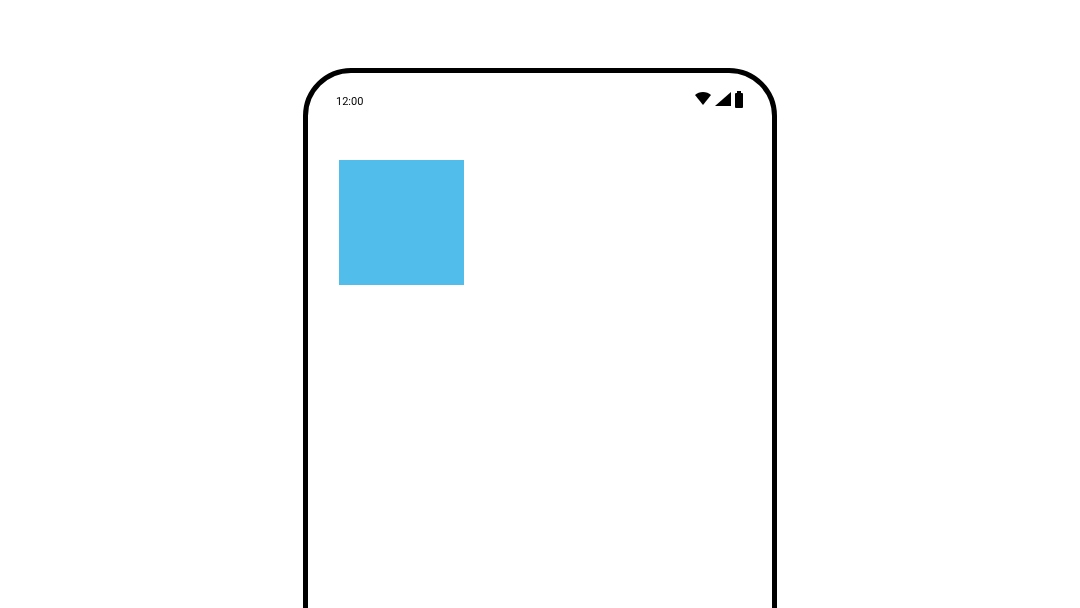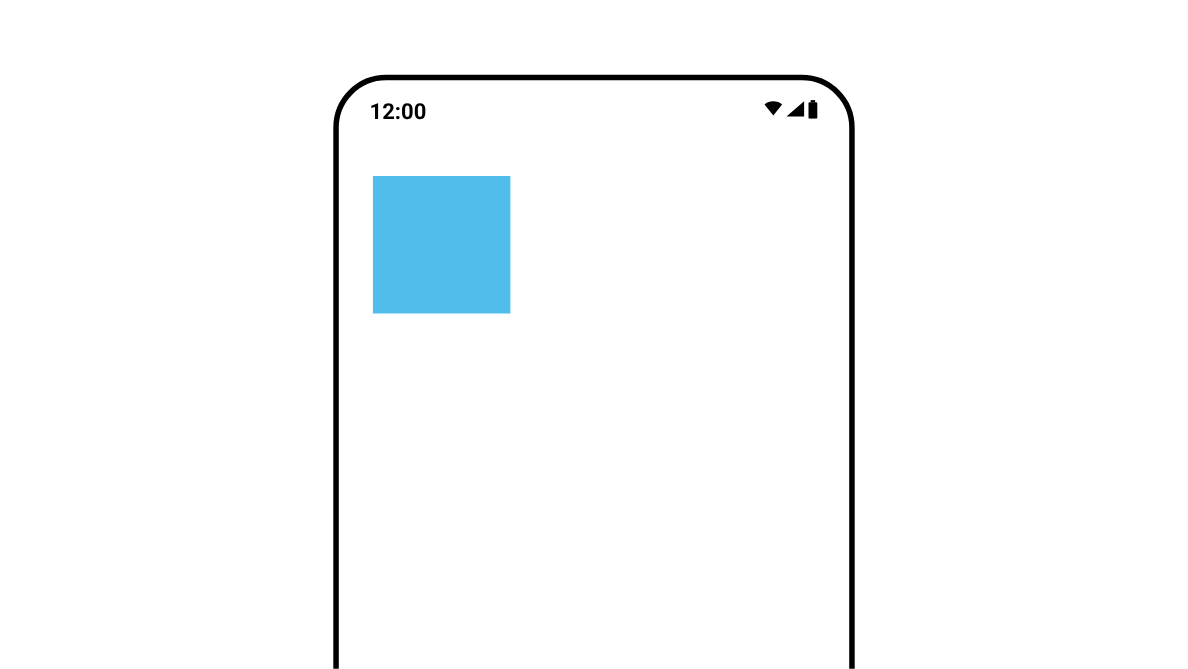--- a/index.html
+++ b/index.html
@@ -35,22 +35,22 @@
       left: 0;
       right: 0;
       height: 56px;
       display: flex;
       align-items: center;
       justify-content: space-between;
       padding: 0 28px;
     }
 
     .status-time {
-      font-size: 20px;
-      font-weight: 700;
+      font-size: 11px;
+      font-weight: 400;
       color: #000000;
       text-align: right;
     }
 
     .status-icons {
       display: flex;
       align-items: center;
       gap: 2px;
     }
 

